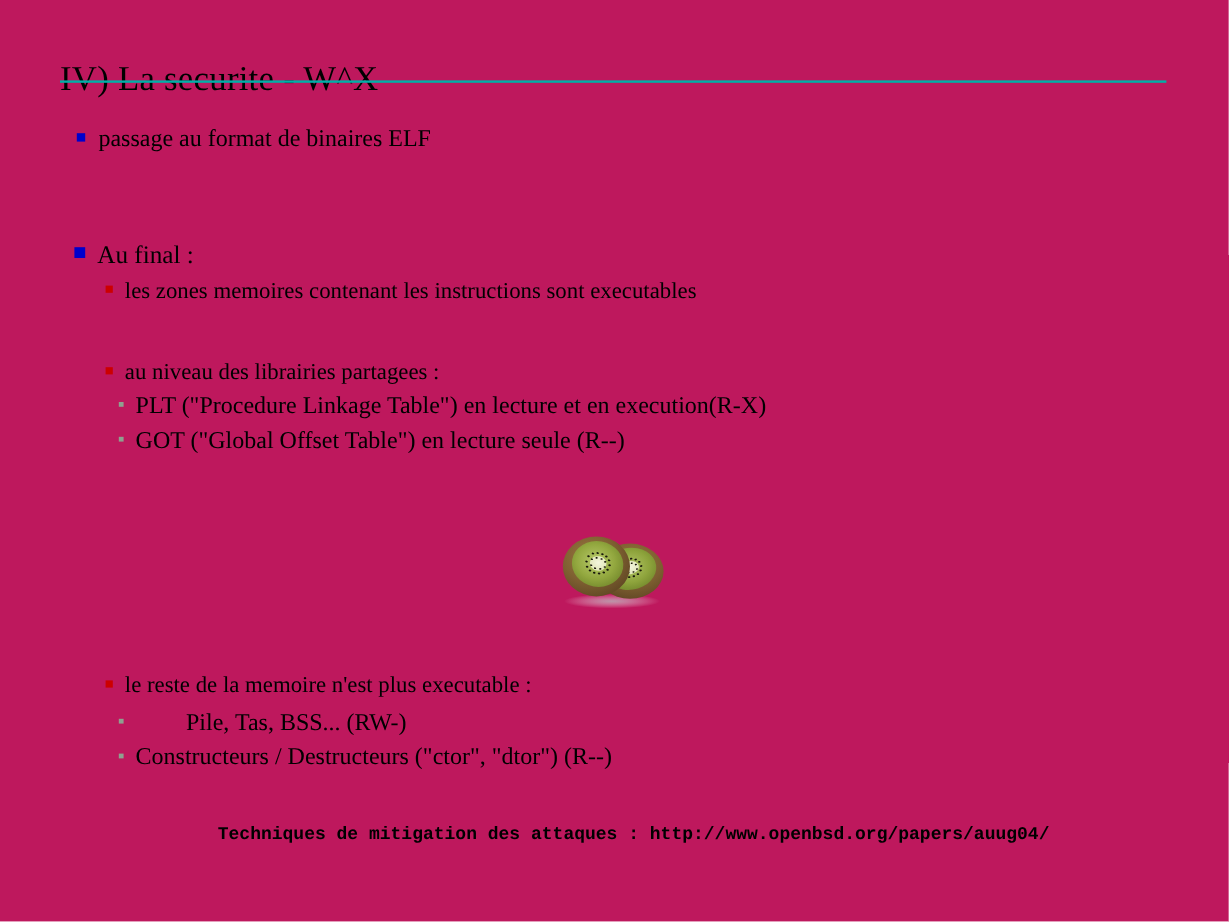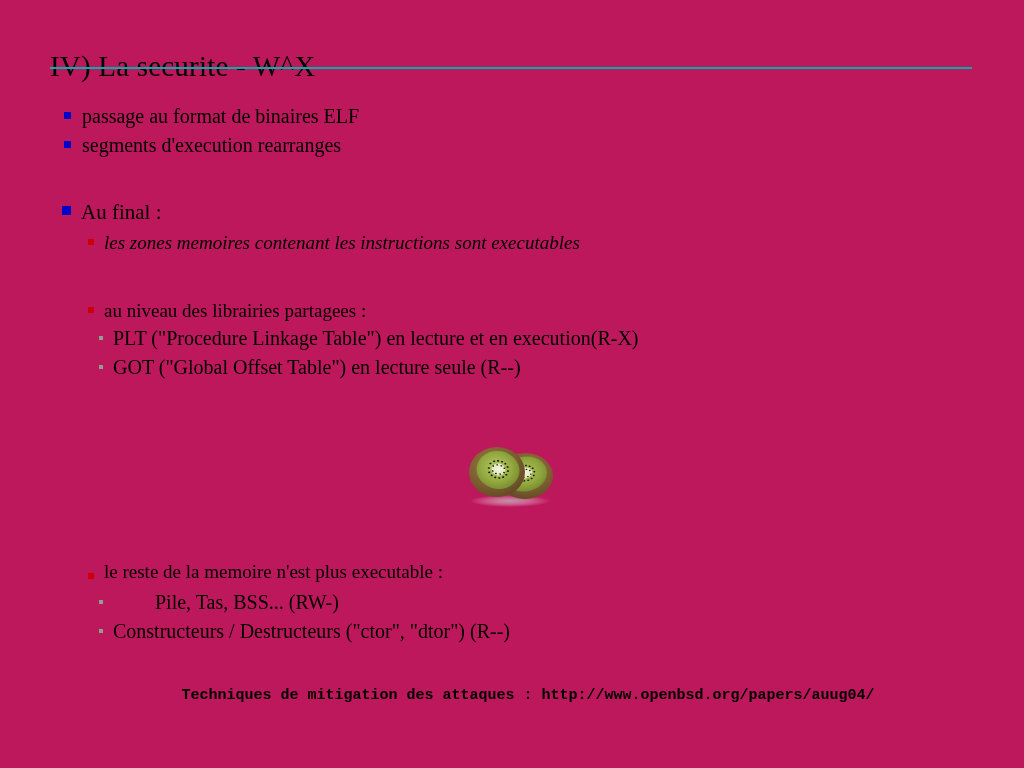--- a/index.html
+++ b/index.html
@@ -112,25 +112,25 @@
   }
   .lvl3 .btext {
     font-size: 20px;
     line-height: 24px;
   }
 
   
   #row-elf         { left: 64px;  top: 104px; }
   #row-segments    { left: 64px;  top: 133px; }
   #row-aufinal     { left: 62px;  top: 200px; }
-  #row-zones       { left: 88px;  top: 231px; font-style: italic; }
+  #row-zones       { left: 88px;  top: 231px; }
   #row-librairies  { left: 88px;  top: 299px; justify-content: space-between; }
   #row-plt         { left: 99px;  top: 326px; }
   #row-got         { left: 99px;  top: 355px; }
-  #row-reste       { left: 88px;  top: 560px; align-items: flex-end; }
+  #row-reste       { left: 88px;  top: 560px; }
   #row-pile        { left: 99px;  top: 590px; gap: 42px; }
   #row-ctor        { left: 99px;  top: 619px; }
 
   
   .kiwi-figure {
     position: absolute;
     left: 462px;
     top: 440px;
     width: 96px;
     height: 68px;
@@ -159,24 +159,20 @@
 
   <h1 class="slide-title">IV) La securite - W^X</h1>
 
   <div class="title-rule"></div>
 
   <div id="row-elf" class="bullet-row lvl1">
     <span class="bullet"></span>
     <span class="btext">passage au format de binaires ELF</span>
   </div>
 
-  <div id="row-segments" class="bullet-row lvl1">
-    <span class="bullet"></span>
-    <span class="btext">segments d'execution rearranges</span>
-  </div>
 
   <div id="row-aufinal" class="bullet-row lvl1b">
     <span class="bullet"></span>
     <span class="btext">Au final :</span>
   </div>
 
   <div id="row-zones" class="bullet-row lvl2">
     <span class="bullet"></span>
     <span class="btext">les zones memoires contenant les instructions sont executables</span>
   </div>

